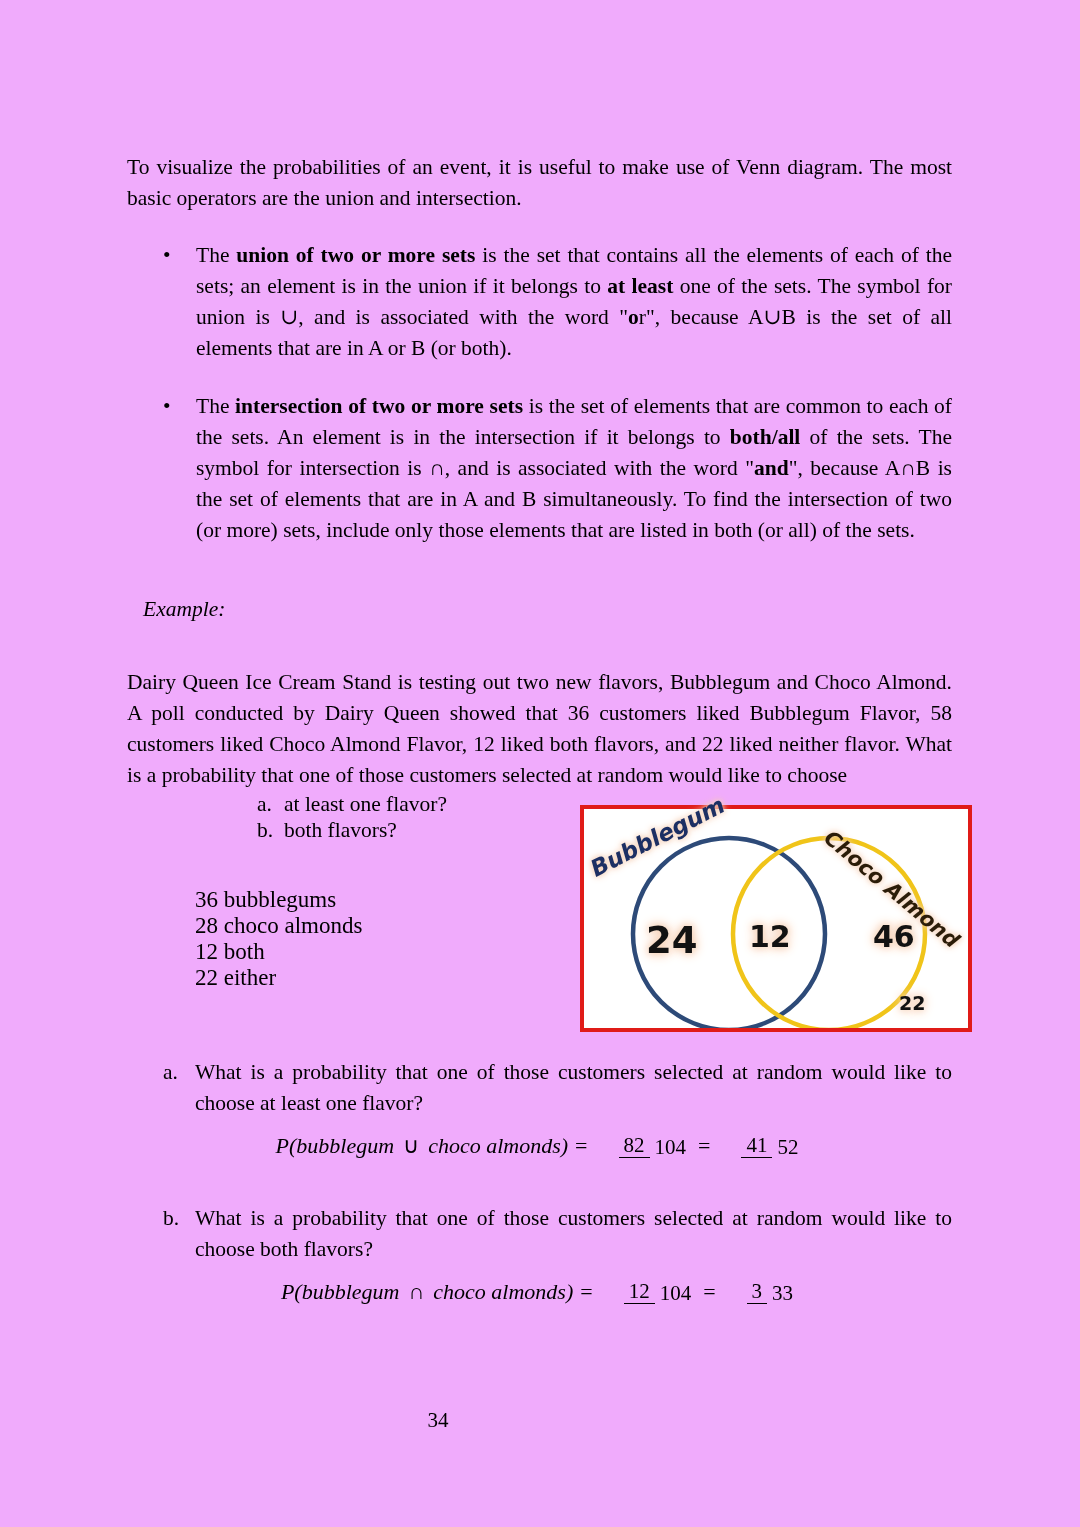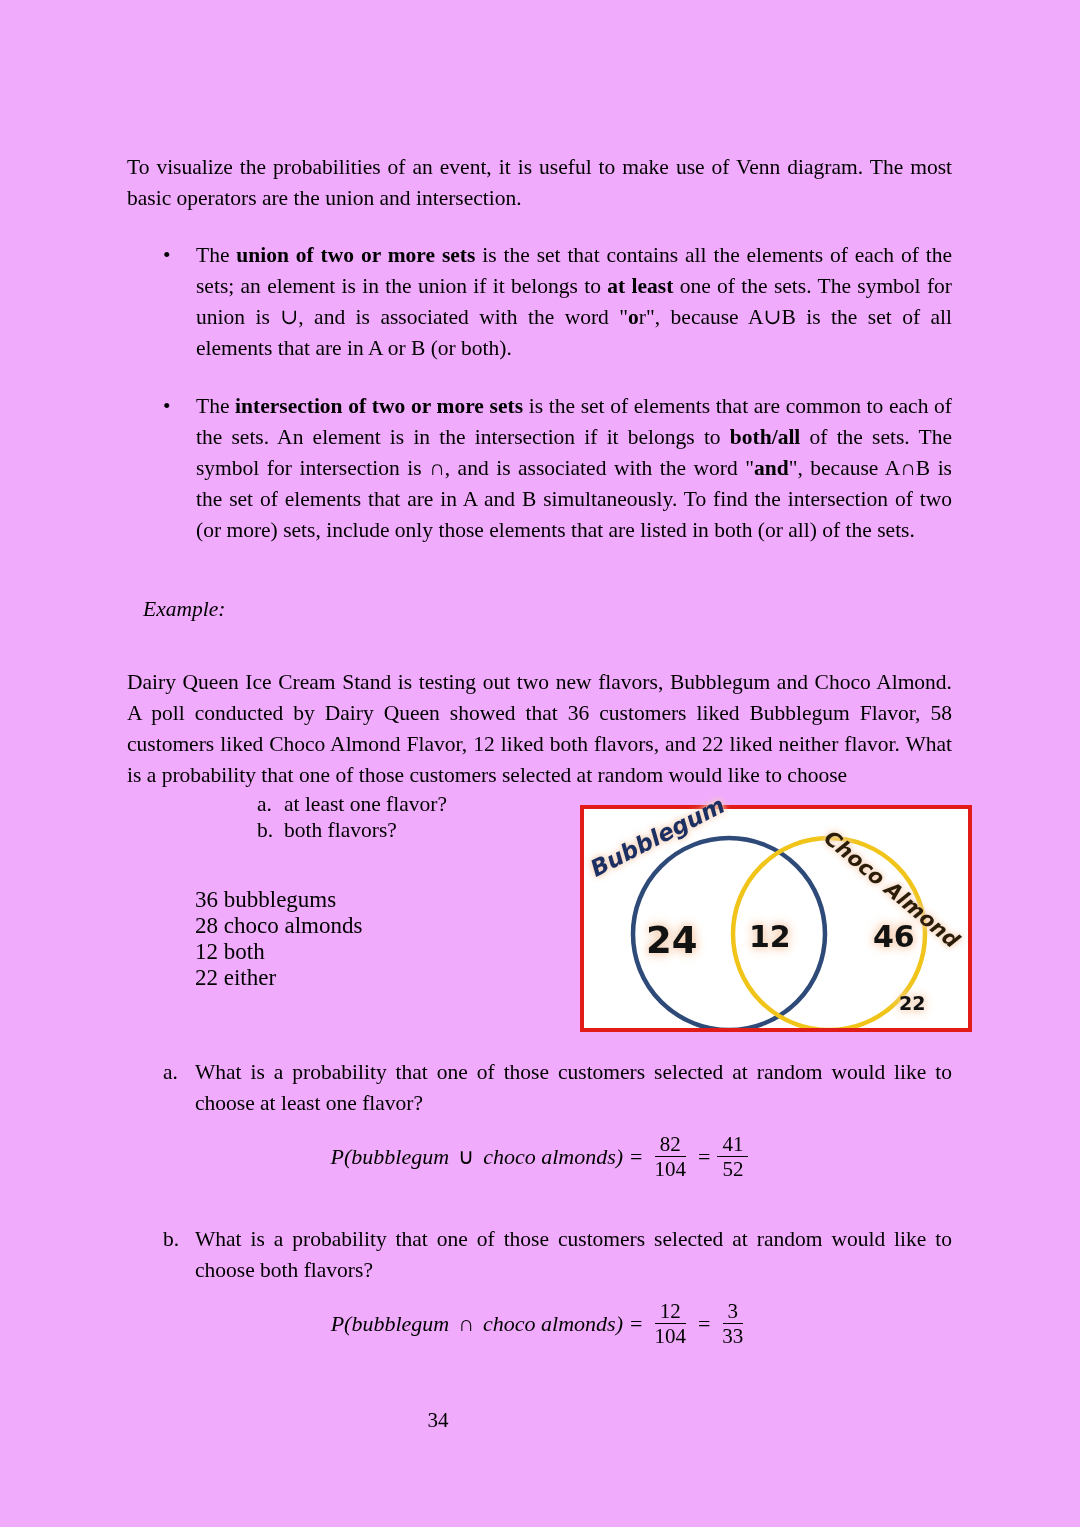--- a/index.html
+++ b/index.html
@@ -201,25 +201,26 @@
     font-style: normal;
     font-size: 22px;
     padding: 0 2px;
   }
   .formula .eq {
     font-style: normal;
     font-size: 22px;
   }
   .frac {
     display: inline-flex;
-    flex-direction: column;
-    align-items: center;
+    flex-direction: row;
+    align-items: flex-end;
     vertical-align: middle;
     line-height: 1.05;
     font-size: 21px;
+    margin-left: 24px;
   }
   .frac .numer {
     padding: 0 5px 1px 5px;
     border-bottom: 1.6px solid #000;
   }
   .frac .denom {
     padding: 1px 5px 0 5px;
   }
 
   .page-number {

